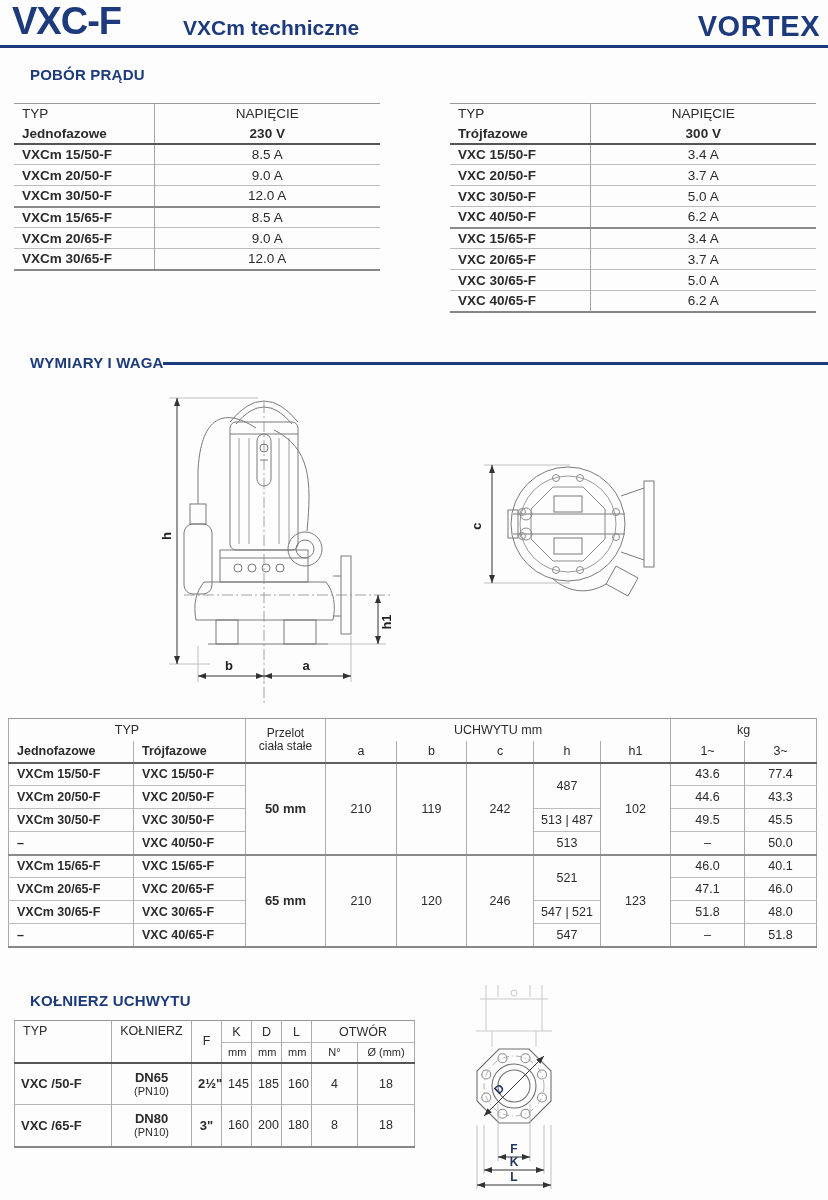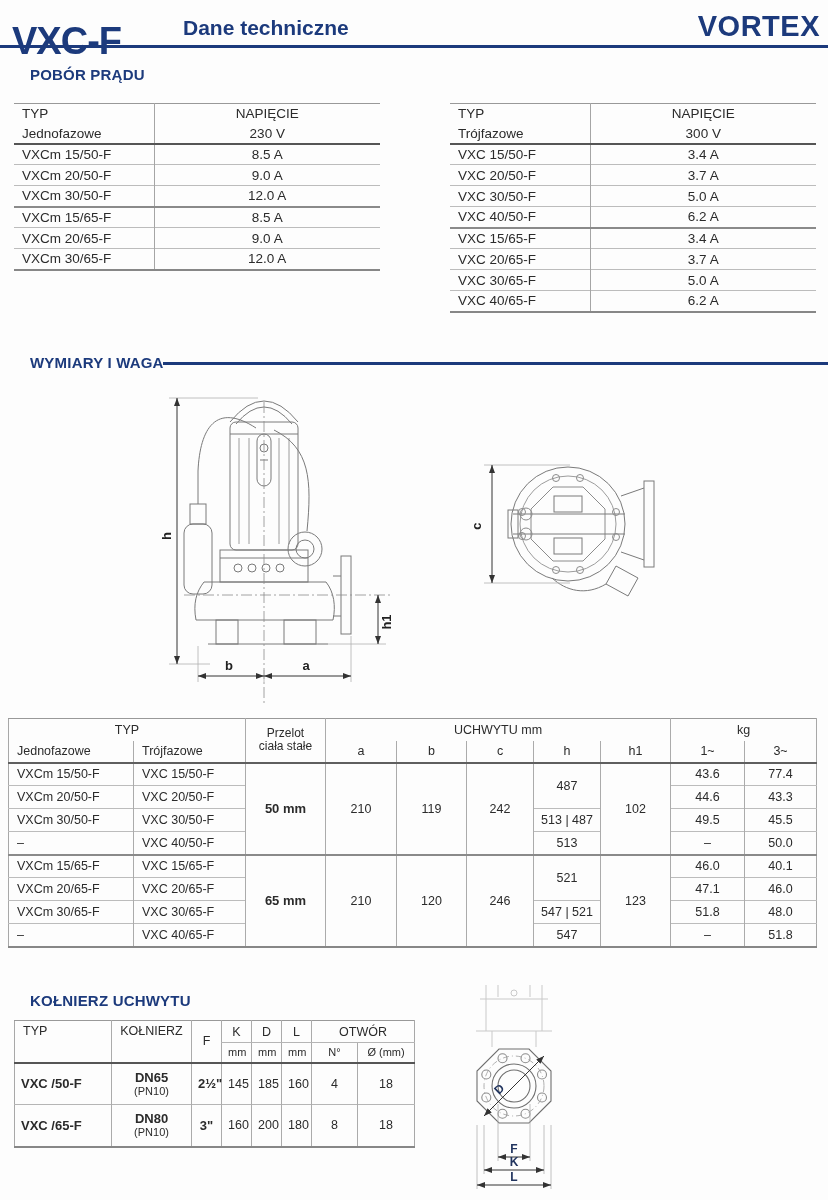--- a/index.html
+++ b/index.html
@@ -5,36 +5,36 @@
   :root { --navy:#1c3a7c; }
   * { box-sizing:border-box; }
   html,body { margin:0; padding:0; }
   body {
     width:828px; height:1200px; position:relative; background:#fdfdfd;
     font-family:"Liberation Sans", sans-serif; color:#2b2b2b; overflow:hidden;
   }
   .abs { position:absolute; }
 
   
-  .product-title { left:12px; top:20px; font-size:38px; font-weight:bold; color:var(--navy); letter-spacing:-1px; }
+  .product-title { left:12px; top:0; font-size:38px; font-weight:bold; color:var(--navy); letter-spacing:-1px; }
   .doc-subtitle  { left:183px; top:16px; font-size:21px; font-weight:bold; color:var(--navy); }
   .brand-logo    { right:8px; top:10px; font-size:29px; font-weight:bold; color:var(--navy); letter-spacing:0.5px; }
   .header-rule   { left:0; top:45px; width:828px; height:3px; background:var(--navy); }
 
   
   .sec-h { font-size:15px; font-weight:bold; color:var(--navy); letter-spacing:0.2px;margin-left:16px; }
   .sec-power  { left:14px; top:66px; }
   .sec-dims   { left:14px; top:354px; }
   .dims-rule  { left:163px; top:362px; width:665px; height:3px; background:var(--navy); }
   .sec-flange { left:14px; top:992px; }
 
   
   table { border-collapse:collapse; table-layout:fixed; }
   th, td { padding:0 6px; font-weight:normal; }
-  .bold { font-weight:normal; }
+  .bold { font-weight:bold; }
   .ctr { text-align:center; }
   .lft { text-align:left; padding-left:8px; }
 
   
   .pt { width:366px; font-size:13.5px; border-top:1px solid #999; border-bottom:2px solid #878787; }
   .t-single { left:14px; top:103px; }
   .t-three  { left:450px; top:103px; }
   .pt thead { border-bottom:2px solid #555; }
   .pt thead tr { height:20px; }
   .pt tbody tr { height:21px; }
@@ -73,21 +73,21 @@
   .ft .fcol { font-weight:bold; font-size:13px; }
 
   
   svg { display:block; }
   .draw text { font-family:"Liberation Sans", sans-serif; }
 </style>
 </head>
 <body>
 
 <div class="abs product-title">VXC-F</div>
-<div class="abs doc-subtitle">Dane techniczne</div>
+<div class="abs doc-subtitle">VXCm techniczne</div>
 <div class="abs brand-logo">VORTEX</div>
 <div class="abs header-rule"></div>
 
 <div class="abs sec-h sec-power">POBÓR PRĄDU</div>
 
 <table class="abs pt t-single">
   <colgroup>
       <col style="width:140px">
       <col style="width:226px">
     </colgroup>

